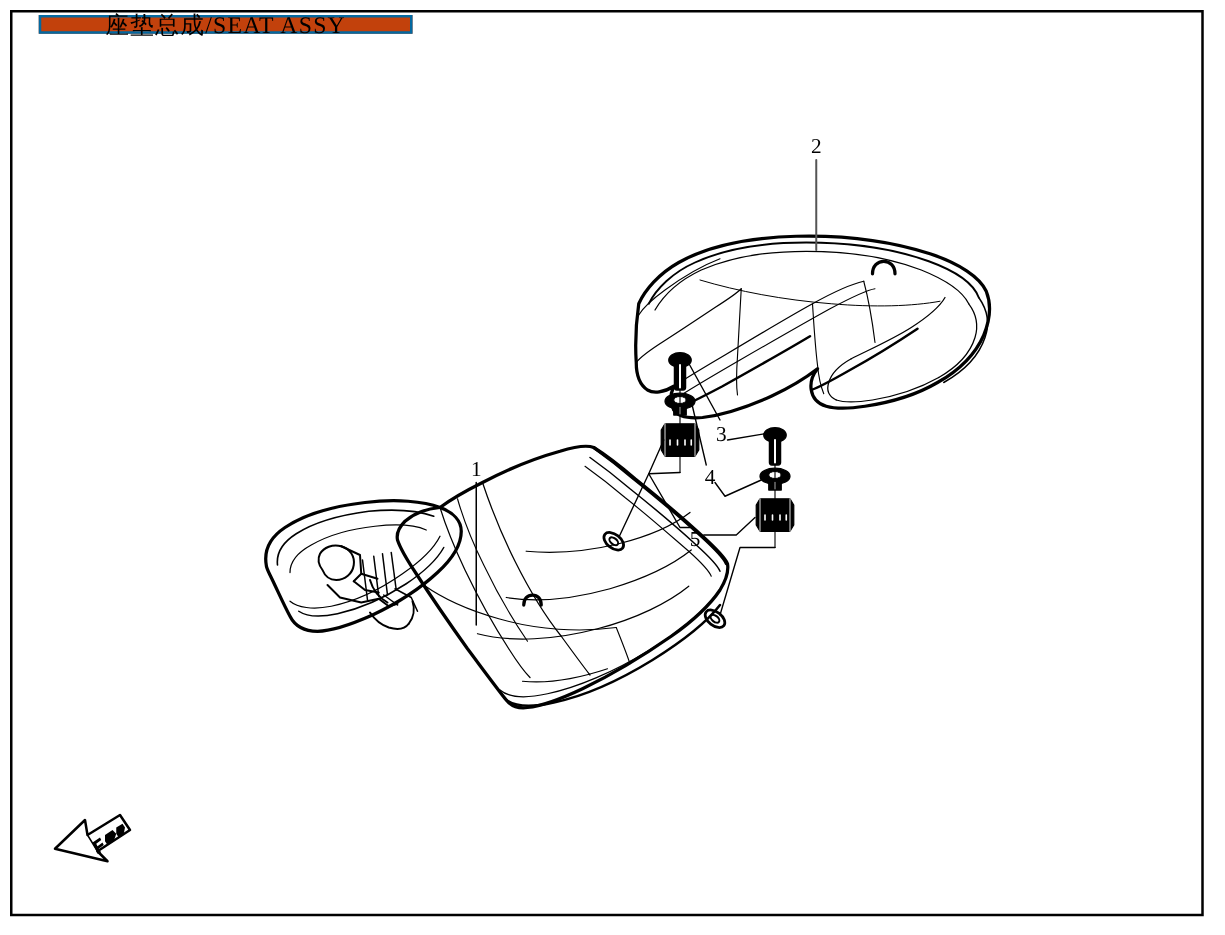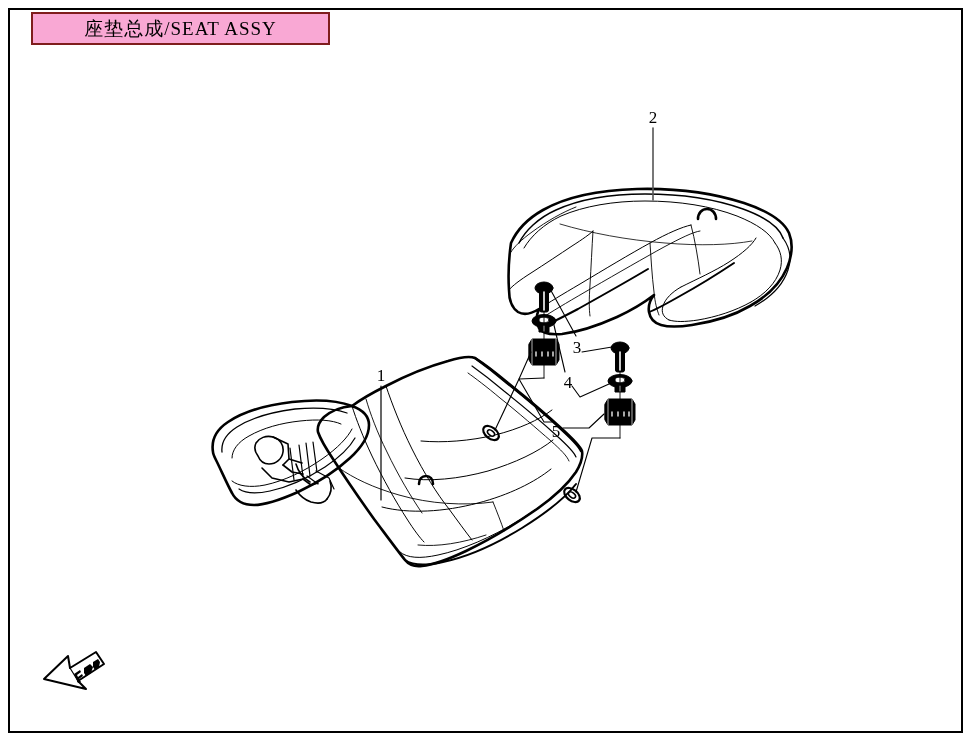--- a/index.html
+++ b/index.html
@@ -24,27 +24,27 @@
     width: 955px;
     height: 725px;
     border: 2px solid #000000;
     box-sizing: border-box;
   }
   #title-box {
     position: absolute;
     left: 31px;
     top: 12px;
     width: 299px;
-    height: 33px;
-    border: 2px solid #7f1d1d;
+    height: 15px;
+    border: 2px solid #0369a1;
     box-sizing: border-box;
     display: flex;
     align-items: center;
     justify-content: center;
-    background: #f9a8d4;
+    background: #c2410c;
   }
   #title-text {
     font-family: "Liberation Serif", serif;
     font-size: 19px;
     letter-spacing: 1px;
     color: #000000;
     white-space: nowrap;
   }
   #drawing {
     position: absolute;

